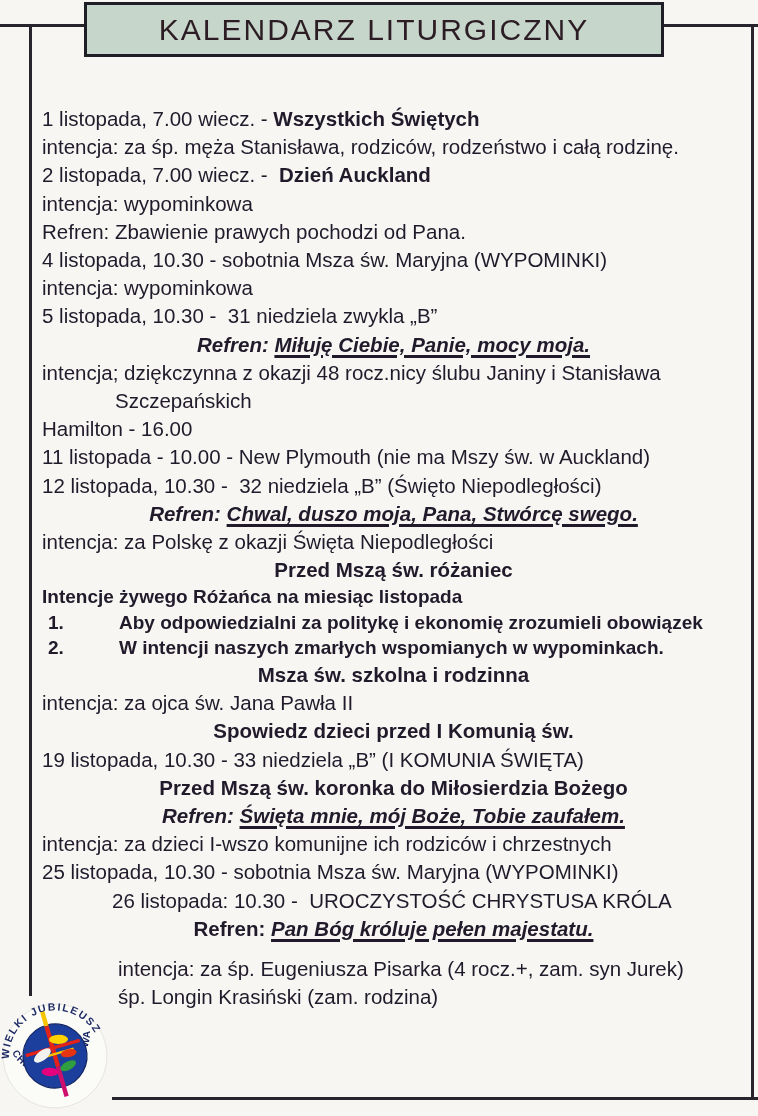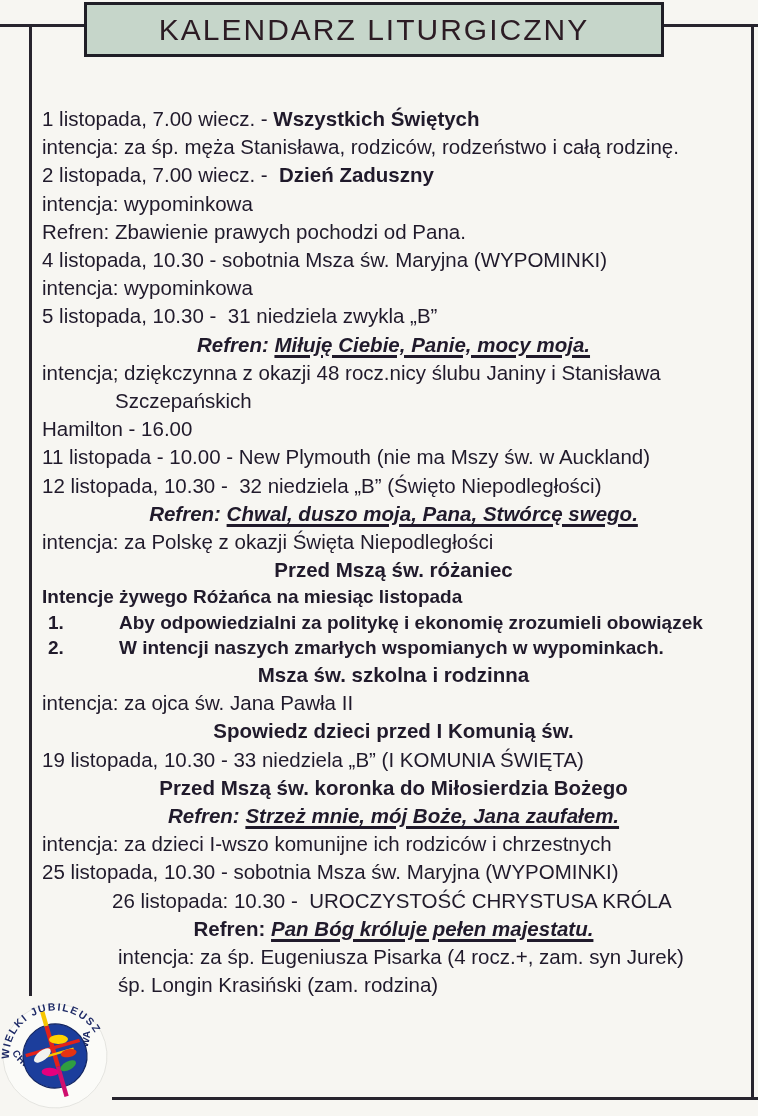--- a/index.html
+++ b/index.html
@@ -52,21 +52,21 @@
   <div class="frame frame-right"></div>
   <div class="frame frame-bottom"></div>
 
   <div class="title-box">
     <span>KALENDARZ LITURGICZNY</span>
   </div>
 
   <div class="content" id="content">
       <div class="line"><span>1 listopada, 7.00 wiecz. - </span><span class="sb">Wszystkich Świętych</span></div>
       <div class="line"><span>intencja: za śp. męża Stanisława, rodziców, rodzeństwo i całą rodzinę.</span></div>
-      <div class="line"><span>2 listopada, 7.00 wiecz. -  </span><span class="sb">Dzień Zaduszny</span></div>
+      <div class="line"><span>2 listopada, 7.00 wiecz. -  </span><span class="sb">Dzień Auckland</span></div>
       <div class="line"><span>intencja: wypominkowa</span></div>
       <div class="line"><span>Refren: Zbawienie prawych pochodzi od Pana.</span></div>
       <div class="line"><span>4 listopada, 10.30 - sobotnia Msza św. Maryjna (WYPOMINKI)</span></div>
       <div class="line"><span>intencja: wypominkowa</span></div>
       <div class="line"><span>5 listopada, 10.30 -  31 niedziela zwykla „B”</span></div>
       <div class="line center"><span class="sbi">Refren: </span><span class="sbi su">Miłuję Ciebie, Panie, mocy moja.</span></div>
       <div class="line"><span>intencja; dziękczynna z okazji 48 rocz.nicy ślubu Janiny i Stanisława</span></div>
       <div class="line" style="padding-left: 73px;"><span>Szczepańskich</span></div>
       <div class="line"><span>Hamilton - 16.00</span></div>
       <div class="line"><span>11 listopada - 10.00 - New Plymouth (nie ma Mszy św. w Auckland)</span></div>
@@ -75,26 +75,26 @@
       <div class="line"><span>intencja: za Polskę z okazji Święta Niepodległości</span></div>
       <div class="line center"><span class="sb">Przed Mszą św. różaniec</span></div>
       <div class="line small"><span class="sb">Intencje żywego Różańca na miesiąc listopada</span></div>
       <div class="line small numrow"><span class="num">1.</span><span class="txt"><span class="sb">Aby odpowiedzialni za politykę i ekonomię zrozumieli obowiązek</span></span></div>
       <div class="line small numrow"><span class="num">2.</span><span class="txt"><span class="sb">W intencji naszych zmarłych wspomianych w wypominkach.</span></span></div>
       <div class="line center"><span class="sb">Msza św. szkolna i rodzinna</span></div>
       <div class="line"><span>intencja: za ojca św. Jana Pawła II</span></div>
       <div class="line center"><span class="sb">Spowiedz dzieci przed I Komunią św.</span></div>
       <div class="line"><span>19 listopada, 10.30 - 33 niedziela „B” (I KOMUNIA ŚWIĘTA)</span></div>
       <div class="line center"><span class="sb">Przed Mszą św. koronka do Miłosierdzia Bożego</span></div>
-      <div class="line center"><span class="sbi">Refren: </span><span class="sbi su">Strzeż mnie, mój Boże, Jana zaufałem.</span></div>
+      <div class="line center"><span class="sbi">Refren: </span><span class="sbi su">Święta mnie, mój Boże, Tobie zaufałem.</span></div>
       <div class="line"><span>intencja: za dzieci I-wszo komunijne ich rodziców i chrzestnych</span></div>
       <div class="line"><span>25 listopada, 10.30 - sobotnia Msza św. Maryjna (WYPOMINKI)</span></div>
       <div class="line" style="padding-left: 70px;"><span>26 listopada: 10.30 -  UROCZYSTOŚĆ CHRYSTUSA KRÓLA</span></div>
       <div class="line center"><span class="sb">Refren: </span><span class="sbi su">Pan Bóg króluje pełen majestatu.</span></div>
-      <div class="line" style="padding-left: 76px;"><span>intencja: za śp. Eugeniusza Pisarka (4 rocz.+, zam. syn Jurek)</span></div>
+      <div class="line" style="padding-left: 76px; margin-top: 12px;"><span>intencja: za śp. Eugeniusza Pisarka (4 rocz.+, zam. syn Jurek)</span></div>
       <div class="line" style="padding-left: 76px;"><span>śp. Longin Krasiński (zam. rodzina)</span></div>
     </div>
 
   <svg class="jubilee" width="110" height="112" viewBox="-55 -56 110 112">
     <g transform="rotate(-16)">
       <circle cx="0" cy="0" r="52" fill="#fbfbf8" stroke="#d9d9d4" stroke-width="0.6"></circle>
       <defs>
         <path id="arcT" d="M -45 10 A 46 46 0 1 1 45 10" fill="none"></path>
         <path id="arcB" d="M -40 -13 A 41.5 41.5 0 0 0 40 -13" fill="none"></path>
       </defs>

